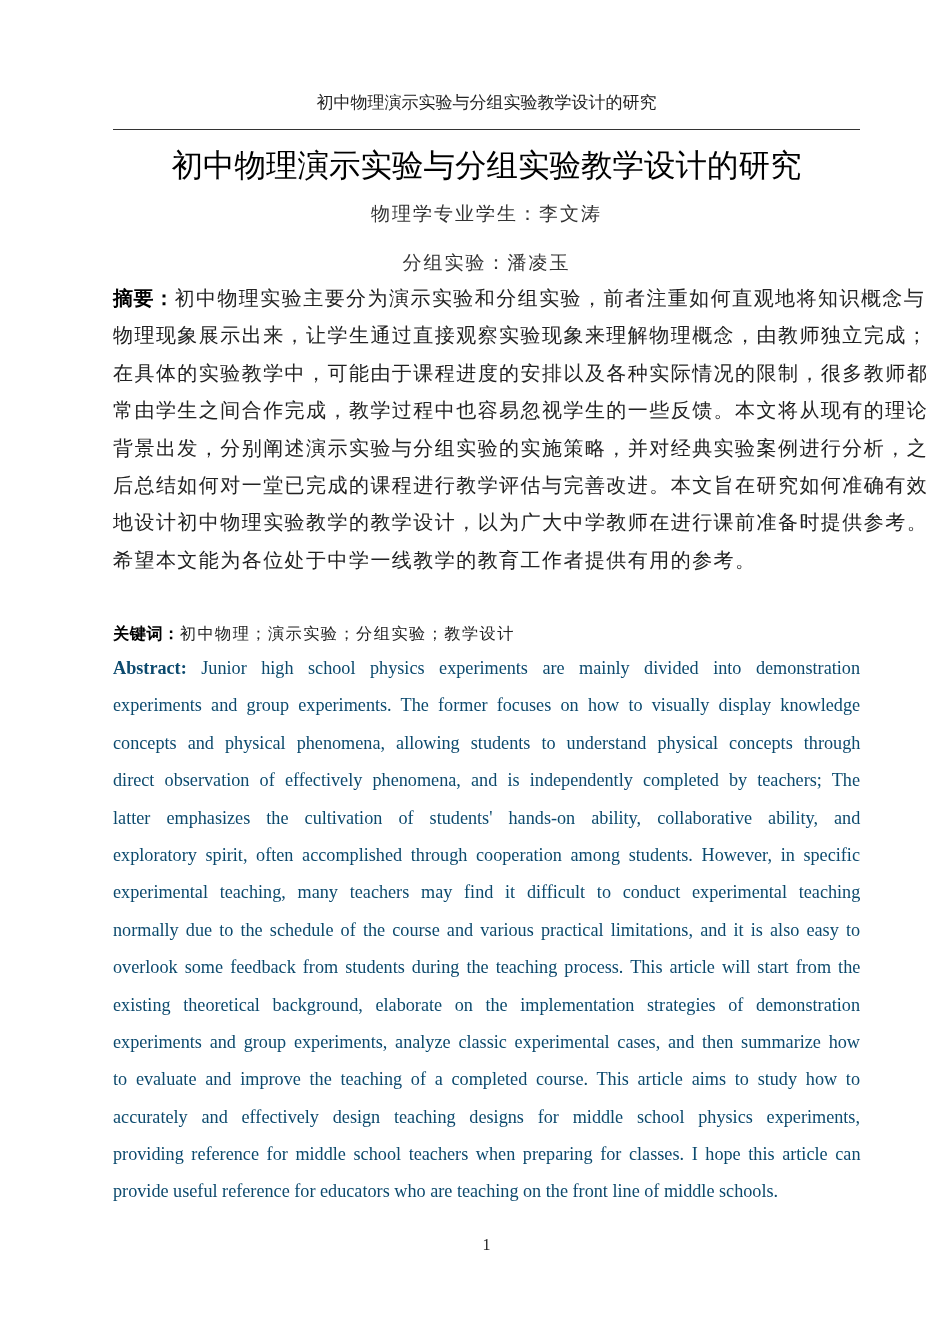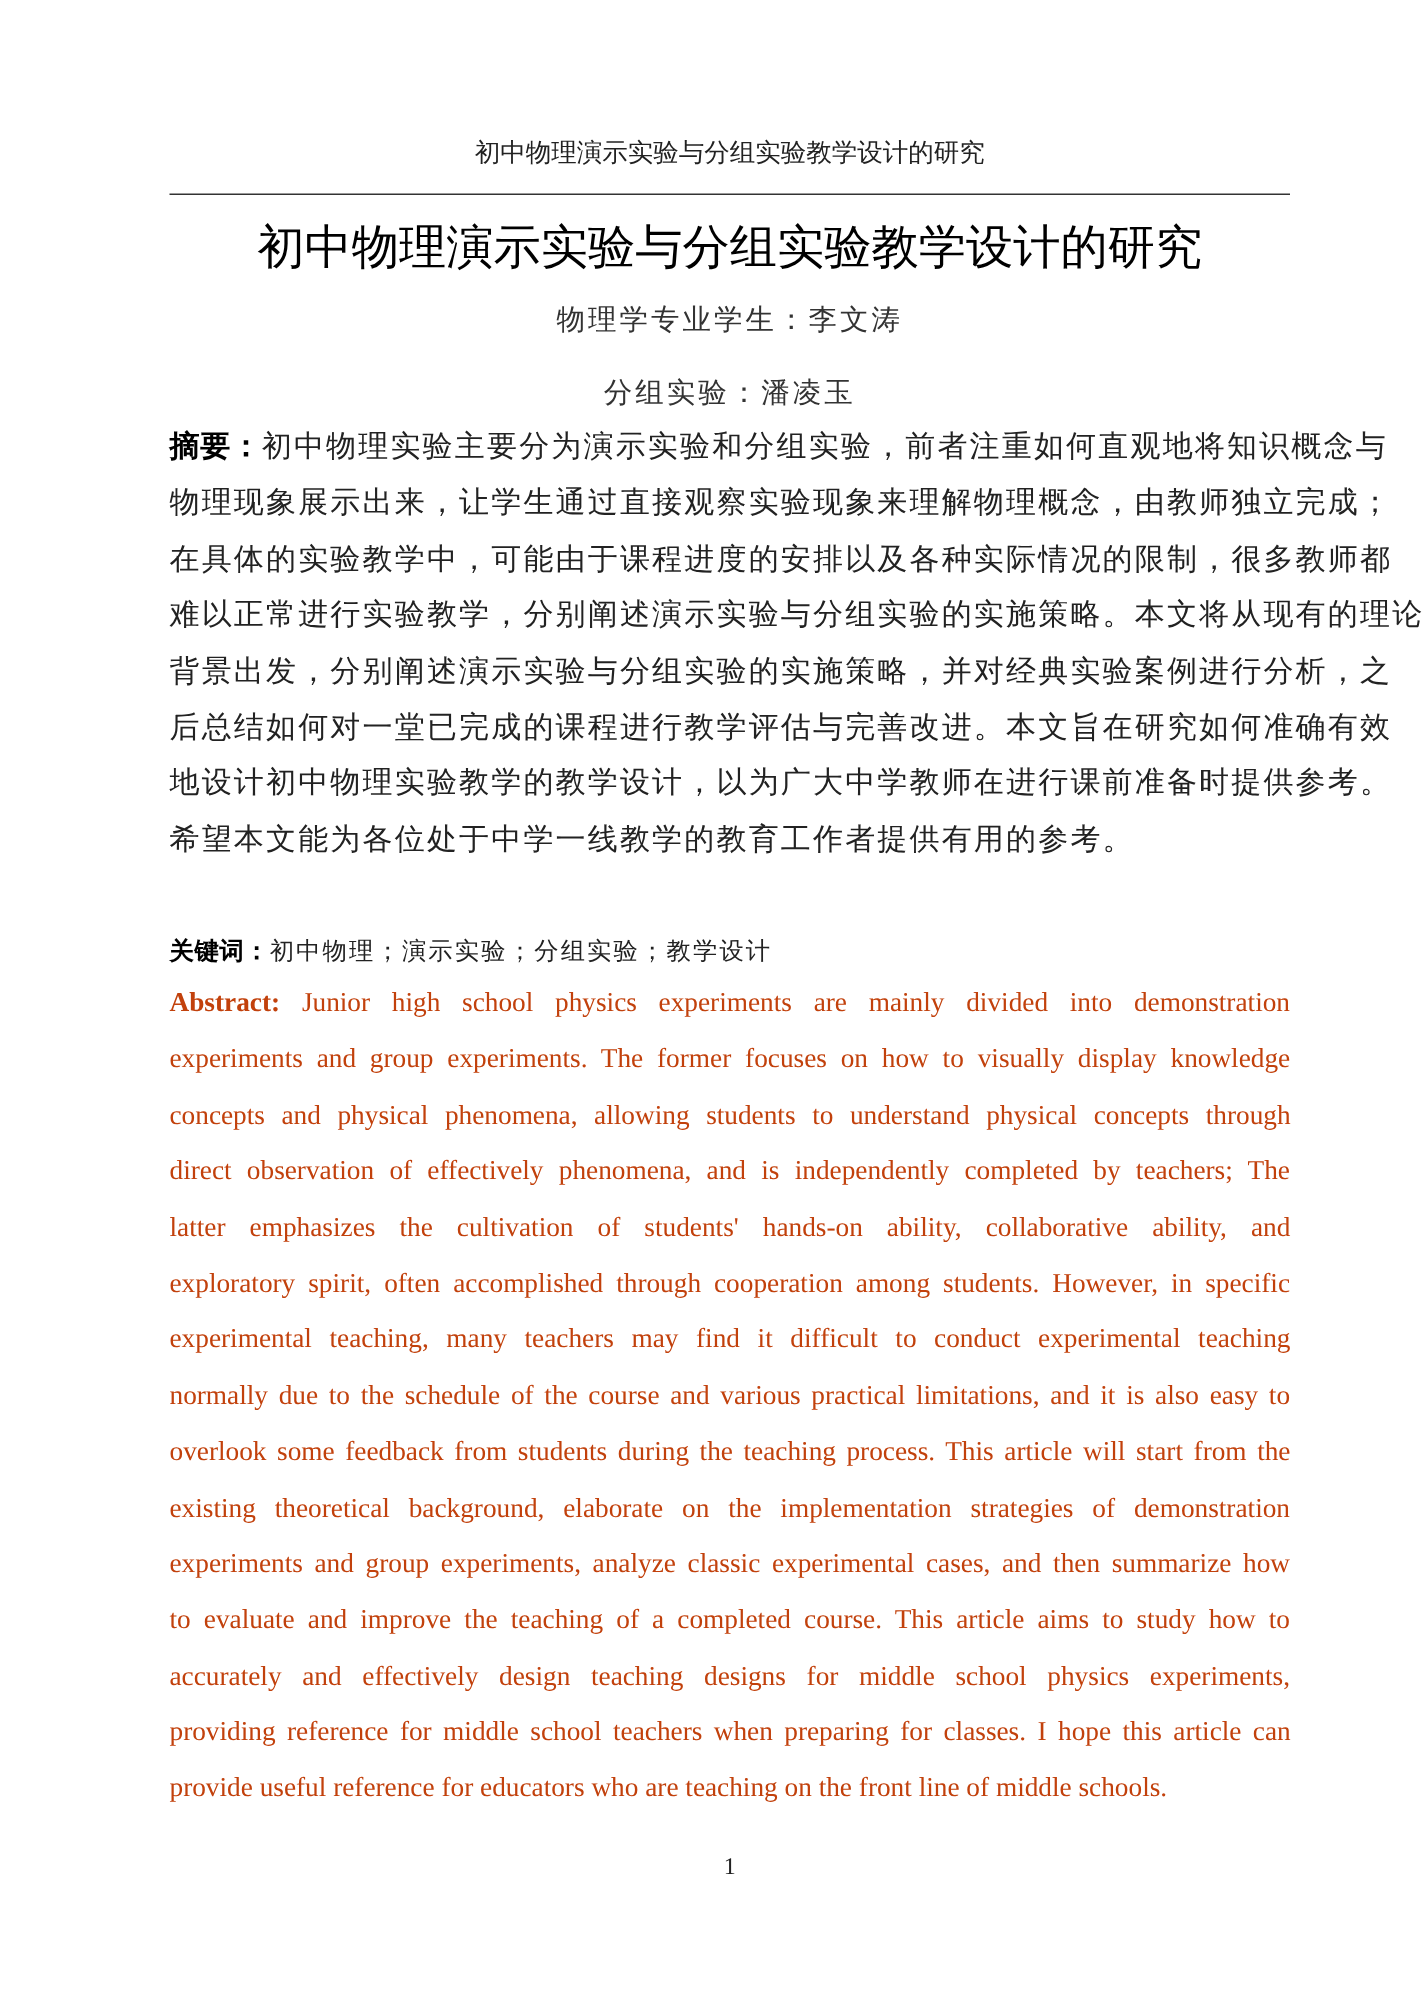--- a/index.html
+++ b/index.html
@@ -113,21 +113,21 @@
       white-space: nowrap;
     }
     .en-abstract {
       position: absolute;
       left: 113px;
       width: 747px;
       top: 650px;
       font-family: "Liberation Serif", serif;
       font-size: 18.2px;
       line-height: 37.4px;
-      color: #c2410c;
+      color: #0c4a6e;
     }
     .en-abstract .line {
       display: block;
       height: 37.4px;
       text-align: justify;
       text-align-last: justify;
       white-space: nowrap;
     }
     .en-abstract .line.last {
       text-align-last: left;
@@ -154,21 +154,21 @@
 
   <h1 class="title">初中物理演示实验与分组实验教学设计的研究</h1>
 
   <div class="author">物理学专业学生：李文涛</div>
   <div class="advisor">分组实验：潘凌玉</div>
 
   <div class="cn-abstract">
     <span class="line"><span class="label-bold">摘要：</span><span>初中物理实验主要分为演示实验和分组实验，前者注重如何直观地将知识概念与</span></span>
     <span class="line">物理现象展示出来，让学生通过直接观察实验现象来理解物理概念，由教师独立完成；</span>
     <span class="line">在具体的实验教学中，可能由于课程进度的安排以及各种实际情况的限制，很多教师都</span>
-    <span class="line">难以正常进行实验教学，分别阐述演示实验与分组实验的实施策略。本文将从现有的理论</span>
+    <span class="line">常由学生之间合作完成，教学过程中也容易忽视学生的一些反馈。本文将从现有的理论</span>
     <span class="line">背景出发，分别阐述演示实验与分组实验的实施策略，并对经典实验案例进行分析，之</span>
     <span class="line">后总结如何对一堂已完成的课程进行教学评估与完善改进。本文旨在研究如何准确有效</span>
     <span class="line">地设计初中物理实验教学的教学设计，以为广大中学教师在进行课前准备时提供参考。</span>
     <span class="line">希望本文能为各位处于中学一线教学的教育工作者提供有用的参考。</span>
   </div>
 
   <div class="keywords">
     <span class="label-bold">关键词：</span><span>初中物理；演示实验；分组实验；教学设计</span>
   </div>
 

